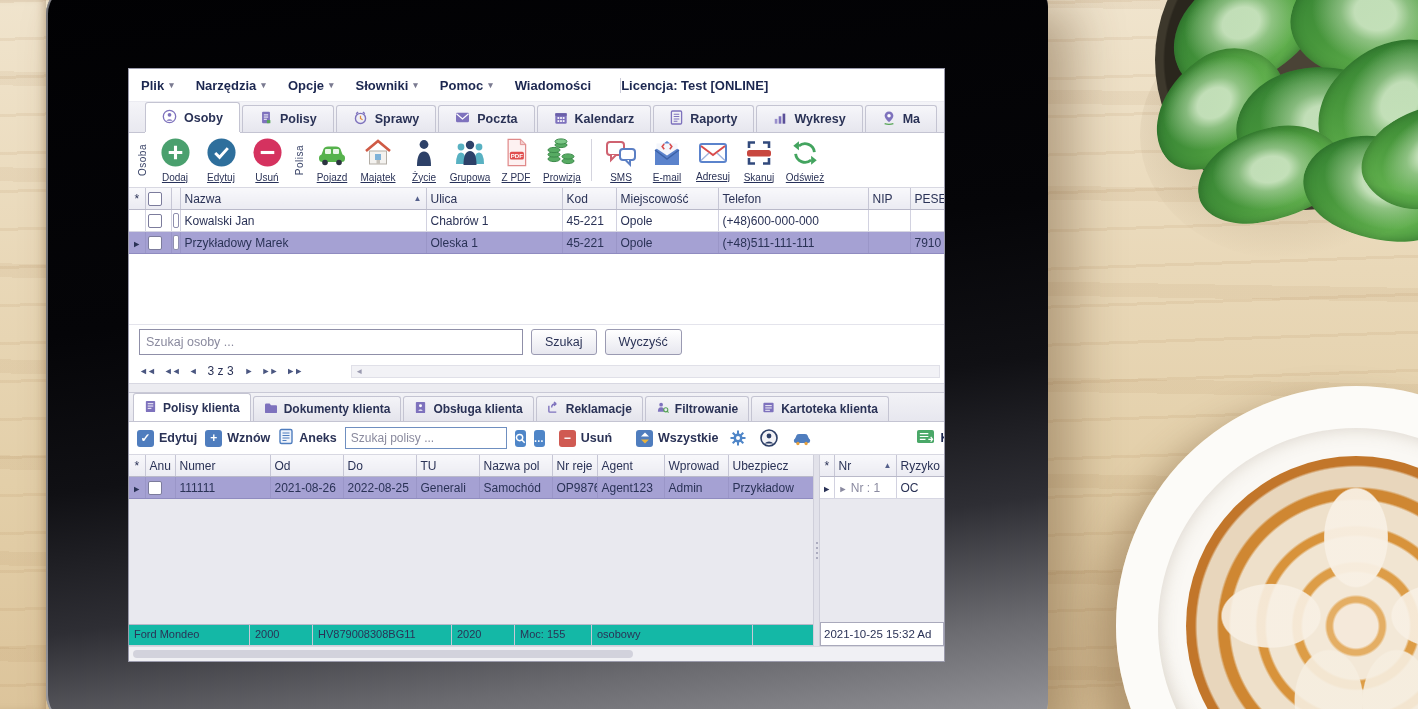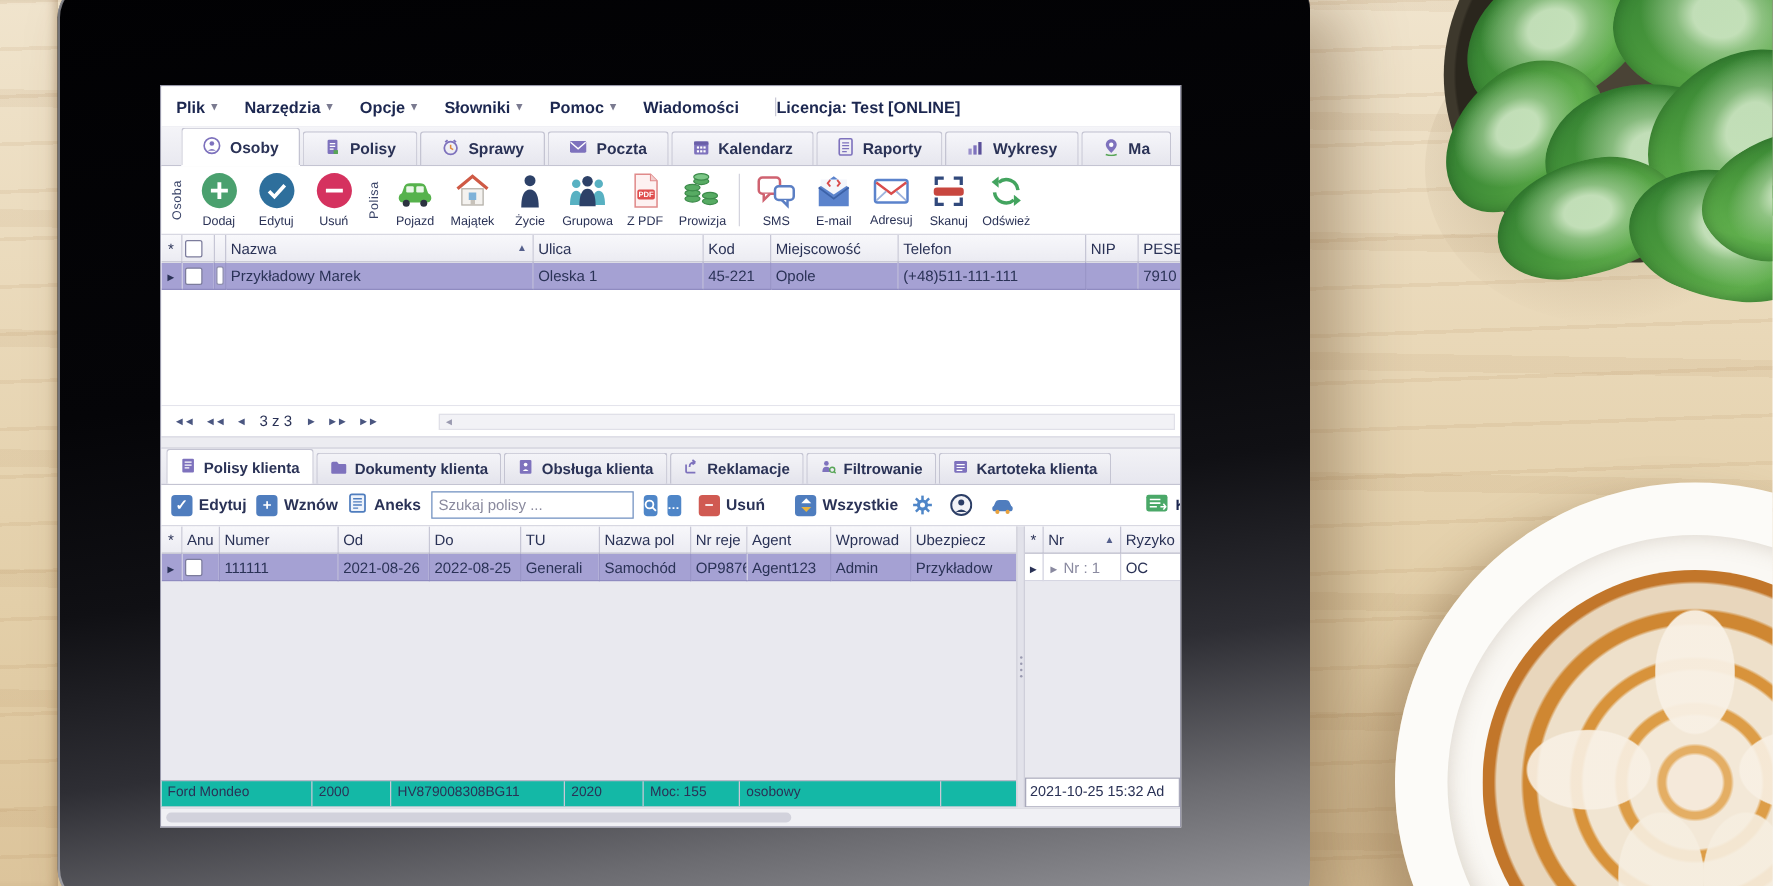--- a/index.html
+++ b/index.html
@@ -62,21 +62,21 @@
   .license{font-size:13px;font-weight:bold;color:#1c2750;border-left:1px solid #c9c9d6;padding-left:0;margin-left:2px;}
   
   .tabbar{height:30px;flex:0 0 30px;background:linear-gradient(180deg,#f4f4f8,#e9e9f0);display:flex;align-items:flex-end;padding-left:16px;border-bottom:1px solid #c4c4d2;}
   .tab{height:26px;display:flex;align-items:center;gap:7px;padding:0 16px;margin-right:2px;
     background:linear-gradient(180deg,#f6f6fa,#e6e6ee);border:1px solid #c4c4d2;border-bottom:none;
     border-radius:3px 3px 0 0;font-size:12.5px;font-weight:bold;color:#2a3256;white-space:nowrap;}
   .tab.selected{background:#fff;height:29px;position:relative;z-index:2;box-shadow:0 1px 0 #fff;}
   
   .toolbar{height:54px;flex:0 0 54px;display:flex;align-items:center;background:#fff;border-bottom:1px solid #d8d8e2;padding-left:4px;}
   .vlabel{writing-mode:vertical-rl;transform:rotate(180deg);font-size:10px;color:#3a4468;margin:0 4px;letter-spacing:.5px;}
-  .tbtn{display:flex;flex-direction:column;align-items:center;justify-content:center;gap:1px;min-width:46px;height:50px;cursor:pointer;}
+  .tbtn{display:flex;flex-direction:column;align-items:center;justify-content:center;gap:1px;min-width:46px;height:50px;cursor:pointer;text-decoration:underline;}
   .tbtn .lbl{font-size:10px;color:#2a3256;white-space:nowrap;}
   .tsep{width:1px;height:42px;background:#d4d4de;margin:0 6px;}
   
   table.grid{border-collapse:collapse;table-layout:fixed;background:#fff;}
   table.grid th, table.grid td{border-right:1px solid #d2d2e0;border-bottom:1px solid #d6d6e2;
     padding:0 4px;height:21px;overflow:hidden;white-space:nowrap;text-align:left;font-weight:normal;color:#2a3256;font-size:12px;}
   table.grid thead th{background:linear-gradient(180deg,#f8f8fb,#ebebf2);border-bottom:1px solid #b9b9c9;border-right:1px solid #c6c6d5;}
   tr.selected td{background:#a5a1d3;border-bottom-color:#8f8bc0;border-right-color:#9a96c8;}
   .chk{display:inline-block;width:12px;height:12px;border:1px solid #7c7c9c;background:#fff;border-radius:2px;vertical-align:middle;}
   .flagbox{display:inline-block;width:4px;height:13px;border:1px solid #8f8fae;border-radius:2px;background:#fff;vertical-align:middle;}
@@ -417,38 +417,55 @@
           <th>Ulica</th>
           <th>Kod</th>
           <th>Miejscowość</th>
           <th>Telefon</th>
           <th>NIP</th>
           <th>PESEL</th>
         </tr>
       </thead>
       <tbody>
 
+          <tr>
+            <td style="text-align:center;padding:0;"><span class="rowind"></span></td>
+            <td style="padding:0 2px;"><span class="chk"></span></td>
+            <td style="padding:0 1px;"><span class="flagbox"></span></td>
+            <td>Kowalski Jan</td>
+            <td>Chabrów 1</td>
+            <td>45-221</td>
+            <td>Opole</td>
+            <td>(+48)600-000-000</td>
+            <td></td>
+            <td></td>
+          </tr>
 
 
           <tr class="selected">
             <td style="text-align:center;padding:0;"><span class="rowind">►</span></td>
             <td style="padding:0 2px;"><span class="chk"></span></td>
             <td style="padding:0 1px;"><span class="flagbox"></span></td>
             <td>Przykładowy Marek</td>
             <td>Oleska 1</td>
             <td>45-221</td>
             <td>Opole</td>
             <td>(+48)511-111-111</td>
             <td></td>
             <td>7910</td>
           </tr>
         </tbody>
     </table>
   </div>
 
+  <div class="searchrow">
+    <input class="search-input" placeholder="Szukaj osoby ..." style="">
+    <button class="btn">Szukaj</button>
+    <button class="btn">Wyczyść</button>
+  </div>
 
   <div class="pagerrow">
     <span class="pgbtn">◄◄</span>
     <span class="pgbtn">◄◄</span>
     <span class="pgbtn">◄</span>
     <span class="pglabel">3 z 3</span>
     <span class="pgbtn">►</span>
     <span class="pgbtn">►►</span>
     <span class="pgbtn">►►</span>
     <div class="mini-scroll">

